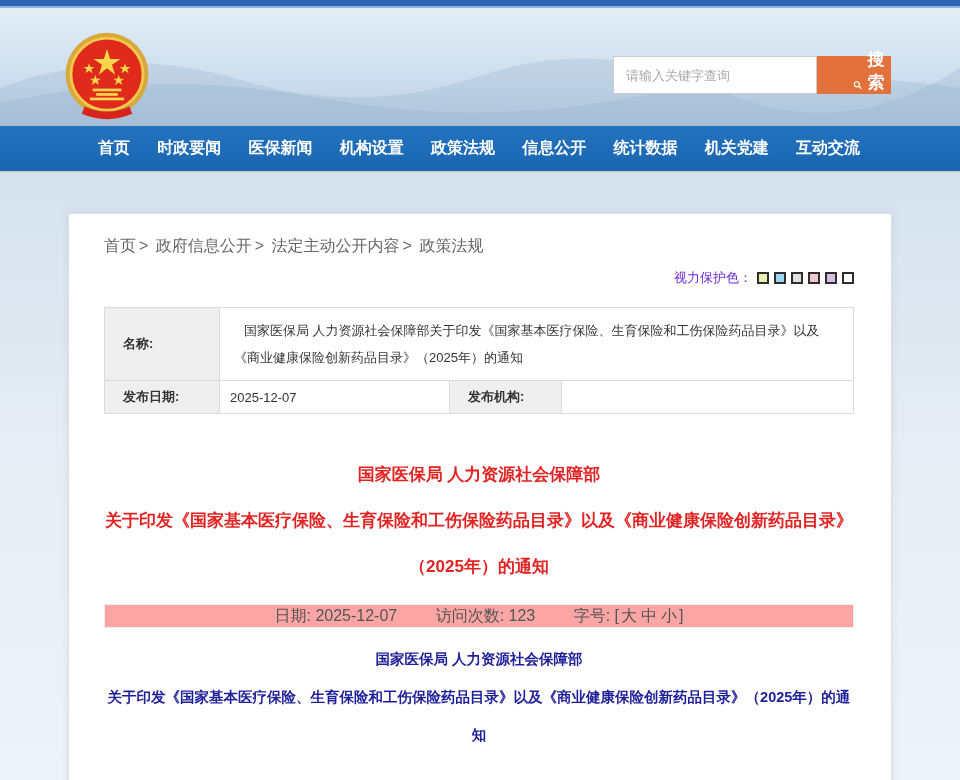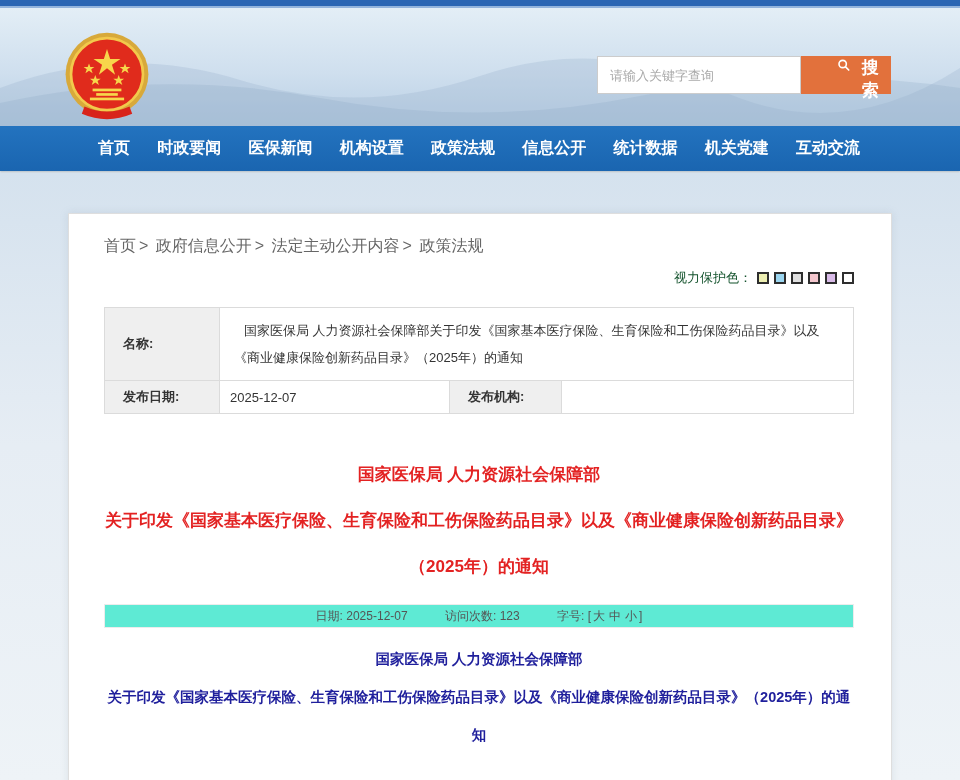--- a/index.html
+++ b/index.html
@@ -13,46 +13,46 @@
   .mountains { position:absolute; inset:0; width:100%; height:100%; }
   .logo { position:absolute; left:62px; top:22px; width:90px; height:92px; }
   .titleblock { position:absolute; left:150px; top:30px; }
   .site-title-zh { font-size:41px; font-weight:bold; letter-spacing:2px;
       background:linear-gradient(180deg,#5eb2e6 0%,#1d7ecb 45%,#0d5aa8 100%);
       -webkit-background-clip:text; background-clip:text; color:transparent; }
   .site-title-en { margin-top:4px; font-size:13.5px; font-weight:bold; color:#1b78c8; letter-spacing:1.2px; }
   .searchwrap { position:absolute; right:69px; top:48px; display:flex; }
   .search-input { width:204px; height:38px; border:1px solid #cccccc; background:#fff; padding:0 12px; font-size:13px; color:#444; outline:none; }
   .search-input::placeholder { color:#aaa; }
-  .search-btn { width:90px; height:38px; border:none; background:#e2713c; color:#fff; font-size:17px; font-weight:bold; letter-spacing:4px; cursor:pointer; display:flex; align-items:flex-start; justify-content:center; gap:3px;padding-left:36px; }
+  .search-btn { width:74px; height:38px; border:none; background:#e2713c; color:#fff; font-size:17px; font-weight:bold; letter-spacing:4px; cursor:pointer; display:flex; align-items:flex-end; justify-content:center; gap:3px;padding-left:36px; }
 
   
   .nav { height:45px; background:linear-gradient(180deg,#2373bf 0%,#1a65b0 100%); display:flex; align-items:center; justify-content:space-between; padding:0 100px 0 98px; box-shadow:0 1px 2px rgba(0,0,0,.2); }
   .nav-item { color:#ffffff; font-size:16px; font-weight:bold; cursor:pointer; white-space:nowrap; }
 
   
   .main { position:absolute; top:173px; left:0; right:0; bottom:0; background:linear-gradient(180deg,#d5e2ee 0%,#e6edf4 45%,#eef3f7 100%); }
   .card { position:absolute; left:68px; top:40px; width:824px; bottom:-10px; background:#ffffff; border:1px solid #dedede; box-shadow:0 0 8px rgba(120,140,160,.18); padding:0 37px 0 35px; }
 
   .breadcrumb { margin-top:22px; font-size:16px; color:#666; }
   .breadcrumb .crumb { cursor:pointer; }
   .breadcrumb .sep { margin:0 3px; color:#666; }
 
-  .eyerow { margin-top:12px; text-align:right; font-size:13px; color:#14532d; height:18px; }
+  .eyerow { margin-top:12px; text-align:right; font-size:13px; color:#6d28d9; height:18px; }
   .swatch { display:inline-block; width:12px; height:12px; border:2px solid #2e2e2e; margin-left:5px; vertical-align:-2px; cursor:pointer; background:#fff; }
 
   table.infotable { margin-top:20px; width:100%; border-collapse:collapse; table-layout:fixed; }
   .infotable td { border:1px solid #dbdbdb; font-size:13px; color:#333; padding:7px 10px; vertical-align:middle; }
   .infotable td.lbl { background:#efefef; font-weight:bold; padding-left:18px; }
   .infotable td.name-val { line-height:27px; padding:9px 14px; text-indent:10px; }
 
   .red-title { margin-top:38px; text-align:center; color:#e32222; font-weight:bold; font-size:17px; }
   .red-title div { line-height:46px; }
 
-  .metabar { margin-top:14px; background:#5eead4; border:1px solid #ececec; height:24px; line-height:22px; text-align:center; font-size:12px; color:#555; }
+  .metabar { margin-top:14px; background:#fca5a5; border:1px solid #ececec; height:24px; line-height:22px; text-align:center; font-size:16px; color:#555; }
   .metabar .mitem { margin:0 17px; }
   .metabar .fslink { cursor:pointer; margin:0 2px; }
 
   .doc-title { text-align:center; color:#1f1f9c; font-weight:bold; font-size:14.5px; }
   .doc-title div { line-height:38px; }
   .doc-title { margin-top:12px; }
 </style>
 </head>
 <body>
 

